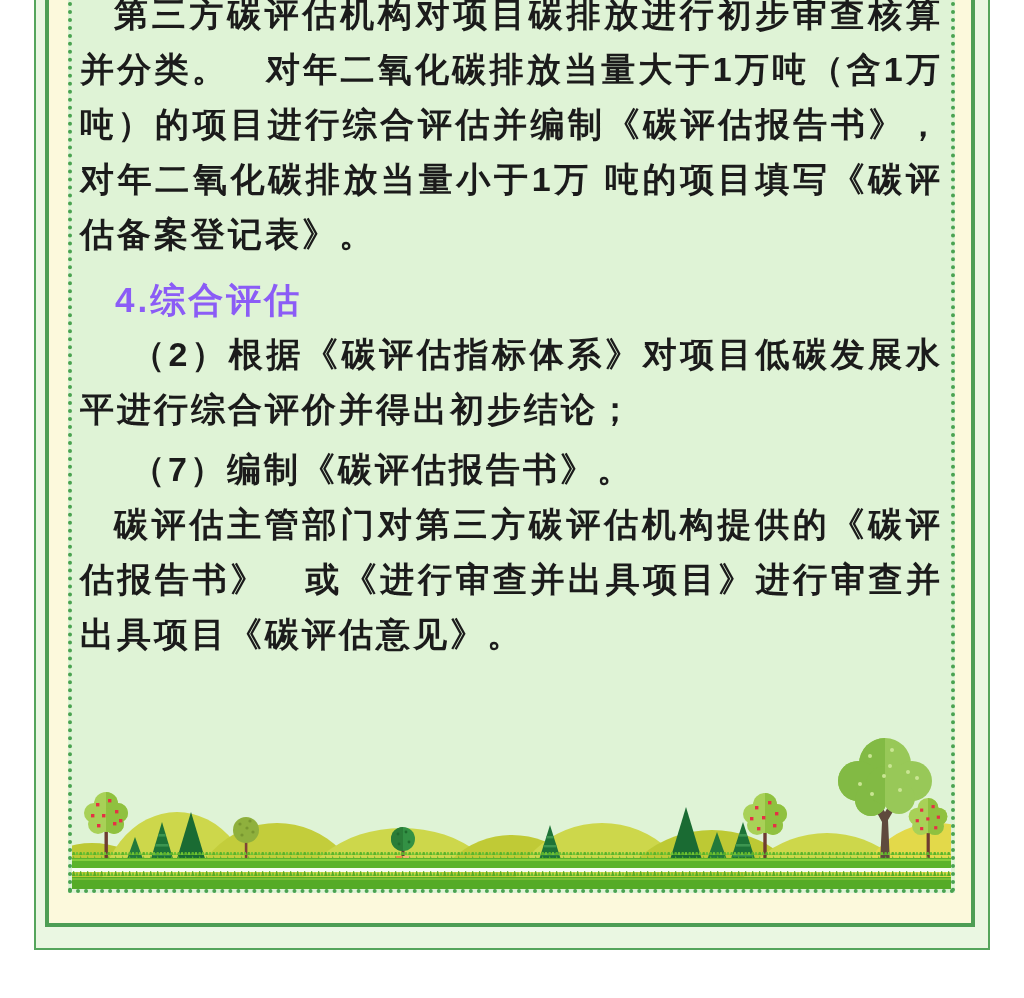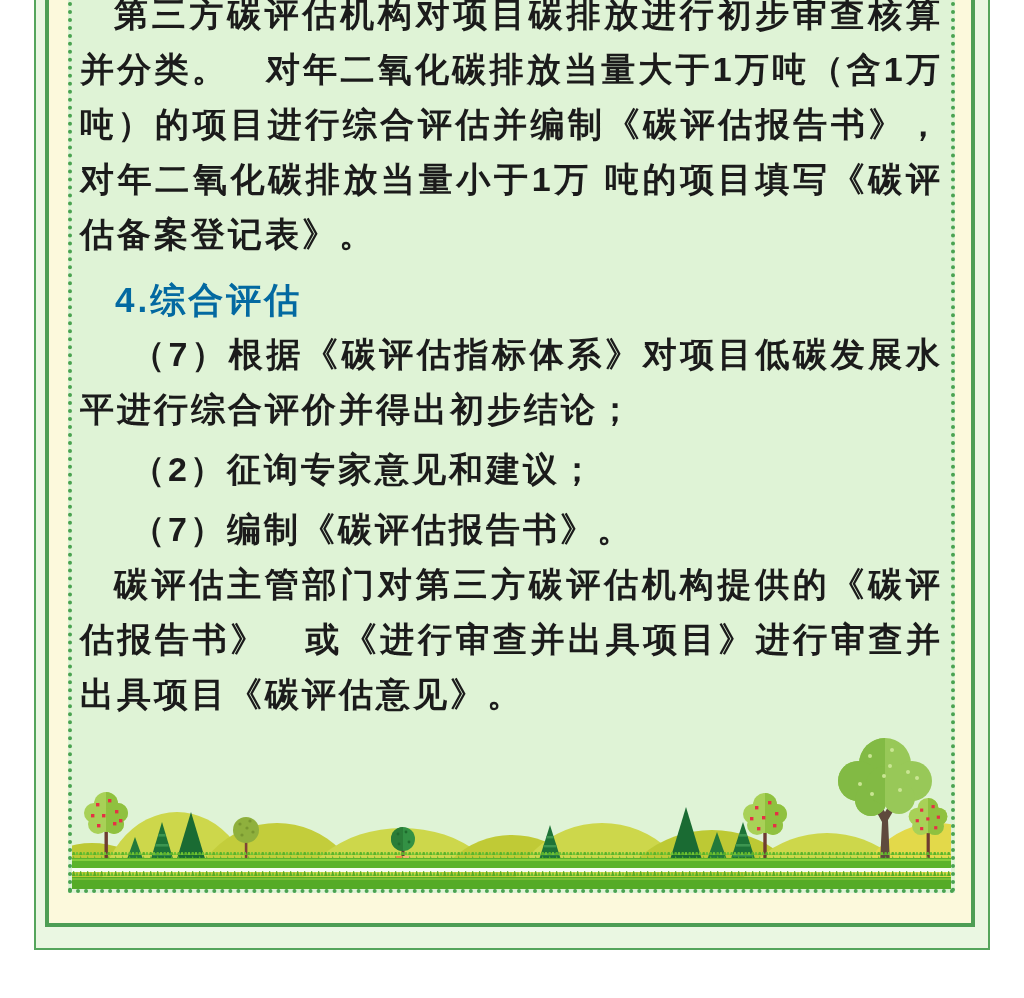--- a/index.html
+++ b/index.html
@@ -37,42 +37,41 @@
     font-size:34px;line-height:55px;font-weight:bold;
     letter-spacing:3px;
     text-align:justify;
   }
   .text-block p{margin:0;}
   p.body{text-indent:1em;}
   p.item{text-indent:1.5em;}
   p.item + p.item{margin-top:5px;}
   h2.heading{
     margin:10px 0 0 0;
-    color:#0369a1;
+    color:#8b5cf6;
     font-size:35px;line-height:55px;font-weight:bold;
     padding-left:1em;letter-spacing:3px;
   }
   svg.scene{
     position:absolute;left:0;bottom:0;width:879px;height:153px;
     z-index:1;display:block;
   }
 </style>
 </head>
 <body>
 
 <div class="page">
   <div class="outer-frame">
     <div class="mid-frame">
       <div class="content-panel">
 
         <div class="text-block">
           <p class="body">第三方碳评估机构对项目碳排放进行初步审查核算并分类。　对年二氧化碳排放当量大于1万吨（含1万吨）的项目进行综合评估并编制《碳评估报告书》，对年二氧化碳排放当量小于1万 吨的项目填写《碳评估备案登记表》。</p>
           <h2 class="heading">4.综合评估</h2>
-          <p class="item">（7）根据《碳评估指标体系》对项目低碳发展水平进行综合评价并得出初步结论；</p>
-          <p class="item">（2）征询专家意见和建议；</p>
+          <p class="item">（2）根据《碳评估指标体系》对项目低碳发展水平进行综合评价并得出初步结论；</p>
           <p class="item">（7）编制《碳评估报告书》。</p>
           <p class="body">碳评估主管部门对第三方碳评估机构提供的《碳评估报告书》　或《进行审查并出具项目》进行审查并出具项目《碳评估意见》。</p>
         </div>
 
         <svg class="scene" viewBox="0 0 879 153" preserveAspectRatio="none" xmlns="http://www.w3.org/2000/svg">
           <defs>
             <clipPath id="halfRight">
                 <rect x="0" y="-32" width="34" height="64"></rect>
               </clipPath>
             <clipPath id="bigTreeLeft">

